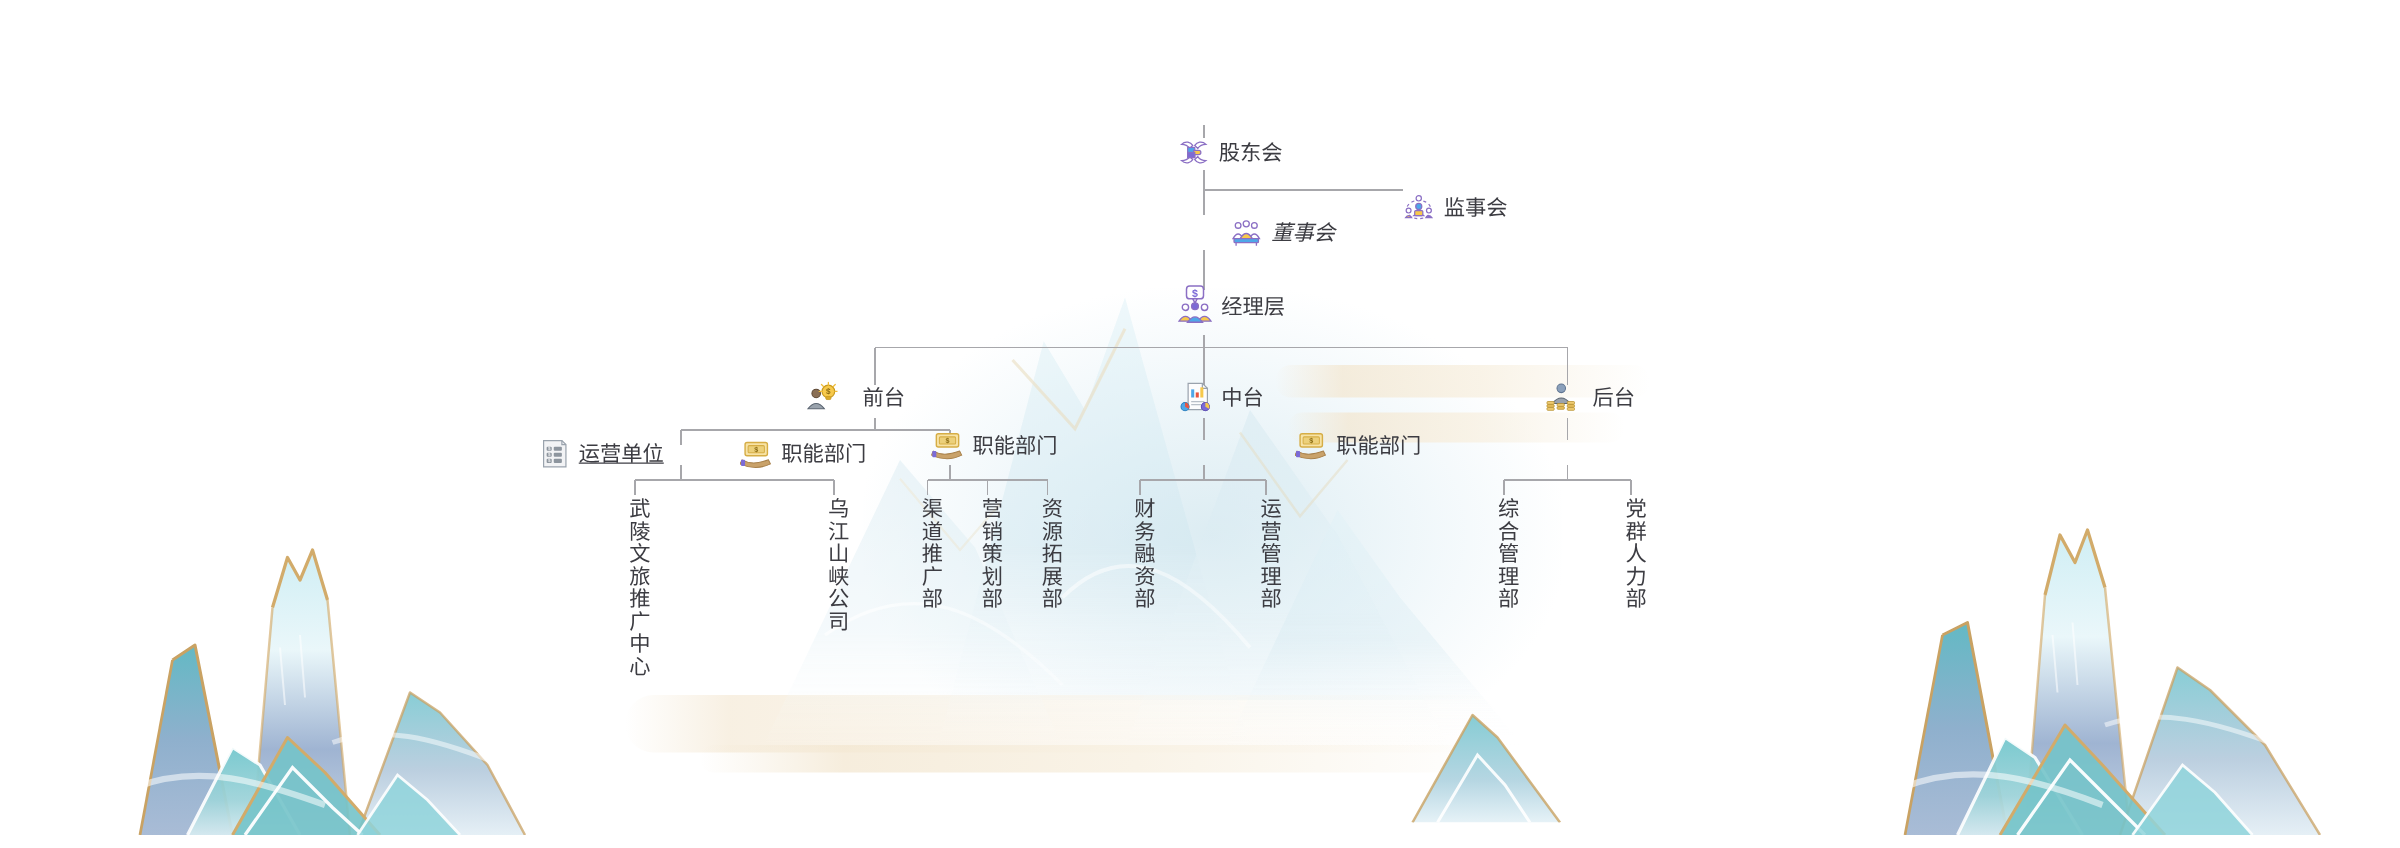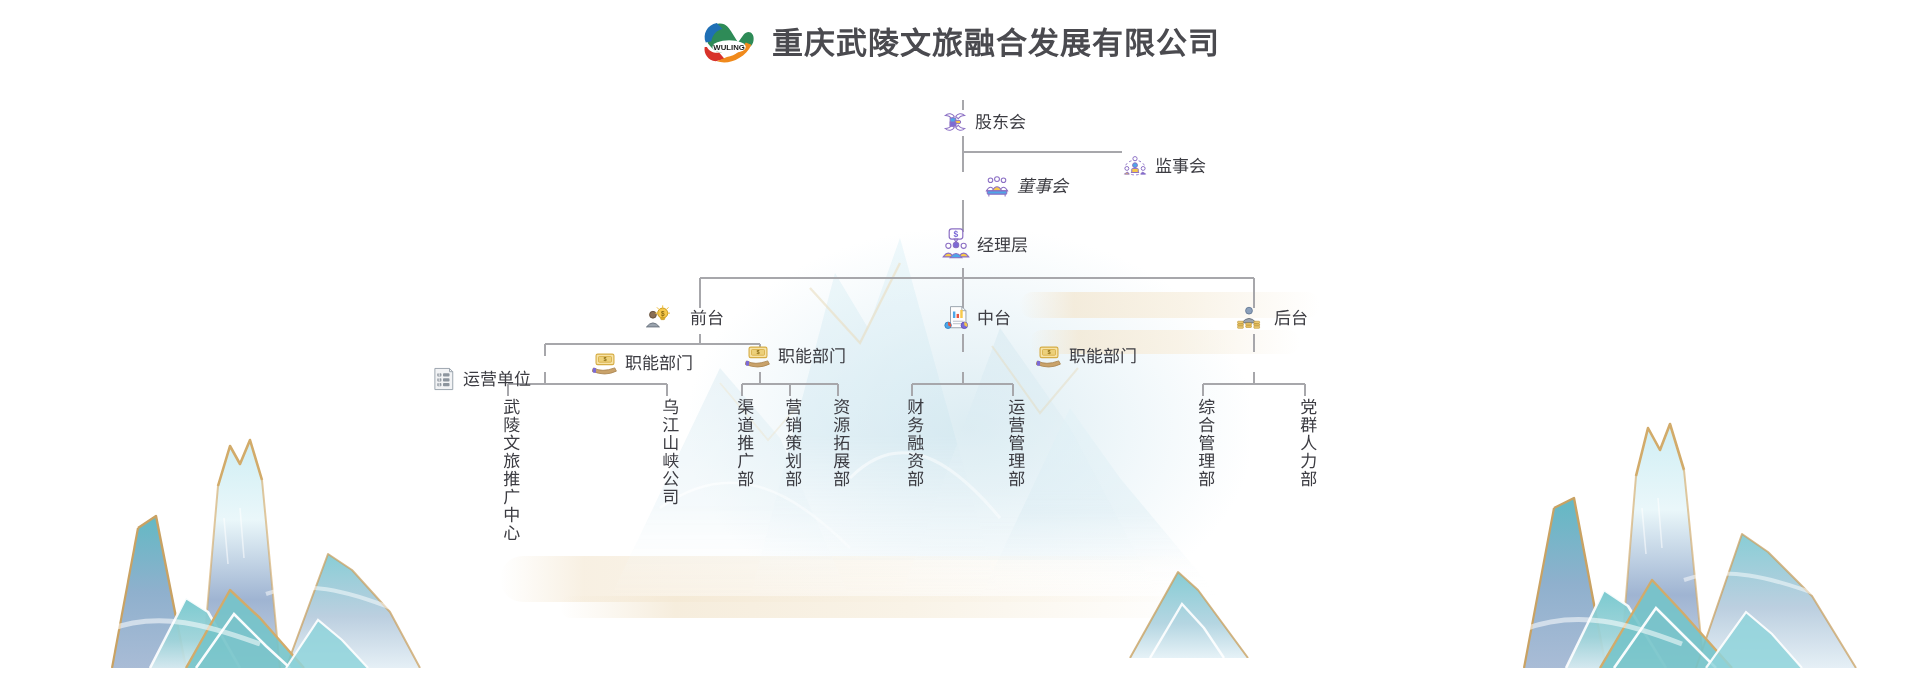--- a/index.html
+++ b/index.html
@@ -202,32 +202,20 @@
     <path d="M130 310 L182 222 L212 254 L262 310 Z" fill="#74c3c9" opacity=".9"></path>
     <path d="M130 310 L182 222 L212 254 L262 310" fill="none" stroke="#d2ab6a" stroke-width="2.4" stroke-linejoin="round"></path>
     <path d="M144 310 L186 250 L218 282 L246 310" fill="none" stroke="#ffffff" stroke-width="2.6" opacity=".95"></path>
     <path d="M236 310 L276 254 L302 276 L332 310 Z" fill="#8fd3db" opacity=".85"></path>
     <path d="M236 310 L276 254 L302 276 L332 310" fill="none" stroke="#ffffff" stroke-width="2.2" opacity=".9"></path>
     <path d="M52 272 C108 250 160 266 212 286" fill="none" stroke="#ffffff" stroke-width="5" opacity=".55"></path>
     <path d="M214 222 C254 208 300 218 356 240" fill="none" stroke="#ffffff" stroke-width="4" opacity=".5"></path>
     <path d="M172 150 L176 196 M188 140 L192 190" fill="none" stroke="#ffffff" stroke-width="1.6" opacity=".55"></path>
   </svg>
 
-  <div class="header">
-    <svg class="logo" viewBox="0 0 100 90">
-      <path d="M14 46 C8 30 16 12 34 10 C46 9 52 18 58 28 L68 44 L78 30 C86 20 98 26 96 40 C94 54 84 56 78 48 L68 62 L56 44 L46 58 C40 66 26 62 14 46 Z" fill="#2e8b57"></path>
-      <path d="M62 16 C72 8 90 12 94 26 C96 34 92 42 86 44 L76 30 C72 24 66 20 62 16 Z" fill="#1f6fb5" opacity=".0"></path>
-      <path d="M10 44 C4 30 12 12 30 9 L40 20 C30 22 22 30 20 42 Z" fill="#1f6fb5"></path>
-      <path d="M8 52 C6 64 14 76 28 78 L44 74 L34 62 C26 64 16 60 12 52 Z" fill="#d8322a"></path>
-      <path d="M30 78 C42 82 58 80 70 72 C80 66 88 58 92 48 L82 44 C76 56 64 68 48 70 Z" fill="#f08a1c"></path>
-      <ellipse cx="52" cy="52" rx="30" ry="12" fill="#ffffff"></ellipse>
-      <text x="52" y="57" font-family="'Liberation Sans',sans-serif" font-size="14" font-weight="bold" text-anchor="middle" fill="#1a1a1a">WULING</text>
-    </svg>
-    <div class="company-title">重庆武陵文旅融合发展有限公司</div>
-  </div>
 
   <svg class="lines" viewBox="0 0 1920 678">
     <g stroke="#a7a7ab" stroke-width="1.3" fill="none" shape-rendering="crispEdges">
 
       <line x1="963" y1="100" x2="963" y2="110"></line>
       <line x1="963" y1="136" x2="963" y2="172"></line>
 
       <line x1="963" y1="152" x2="1122" y2="152"></line>
 
       <line x1="963" y1="200" x2="963" y2="232"></line>
@@ -367,21 +355,21 @@
         <rect x="12" y="22" width="7" height="2.6" rx=".7" fill="#f2cf78"></rect>
         <rect x="12" y="25" width="7" height="2.6" rx=".7" fill="#e8bf5d"></rect>
         <rect x="22" y="20" width="7" height="2.6" rx=".7" fill="#f2cf78"></rect>
         <rect x="22" y="23" width="7" height="2.6" rx=".7" fill="#e8bf5d"></rect>
         <rect x="22" y="26" width="7" height="2.6" rx=".7" fill="#f2cf78"></rect>
       </g>
     </svg>
     <span class="lbl">后台</span>
   </div>
 
-  <div class="node" style="left:430px;top:366px;">
+  <div class="node" style="left:430px;top:350px;text-decoration:underline;">
     <svg class="ico" viewBox="0 0 32 32">
       <path d="M6 3 h18 l4 4 v22 H6 Z" fill="#f2f3f5" stroke="#9aa3ad" stroke-width="1.2"></path>
       <path d="M24 3 v4 h4" fill="none" stroke="#9aa3ad" stroke-width="1.2"></path>
       <g fill="#8d959e">
         <rect x="9" y="9" width="5" height="4" rx="1"></rect>
         <rect x="16" y="9" width="8" height="4" rx="1"></rect>
         <rect x="9" y="15" width="5" height="4" rx="1"></rect>
         <rect x="16" y="15" width="8" height="4" rx="1"></rect>
         <rect x="9" y="21" width="5" height="4" rx="1"></rect>
         <rect x="16" y="21" width="8" height="4" rx="1"></rect>

